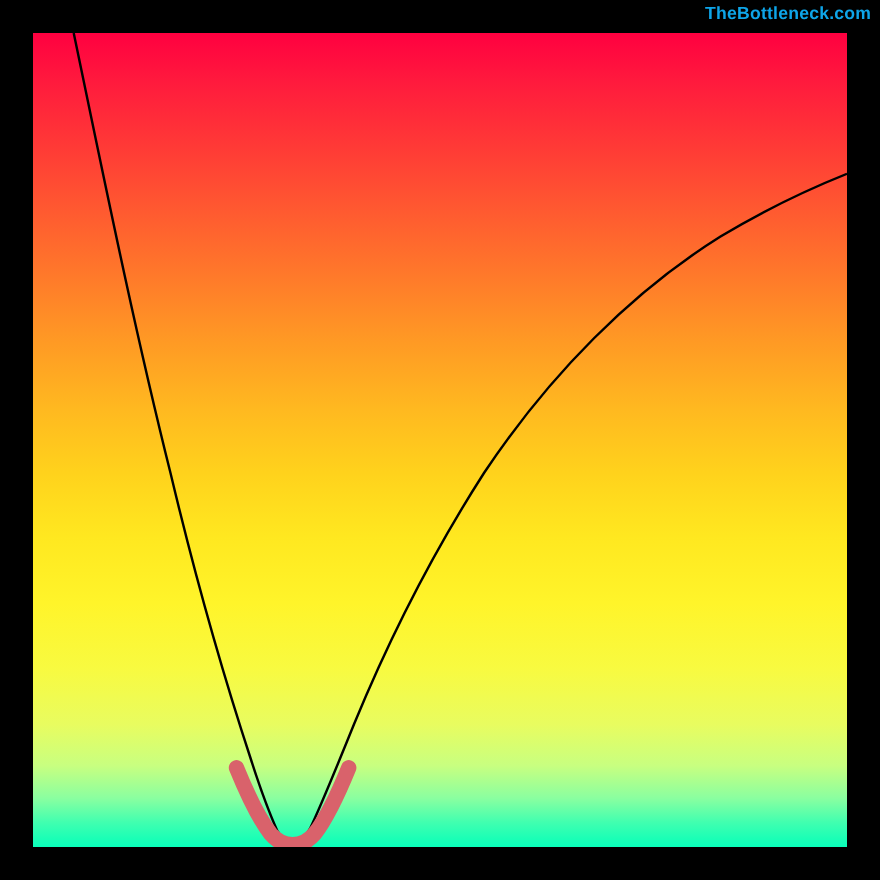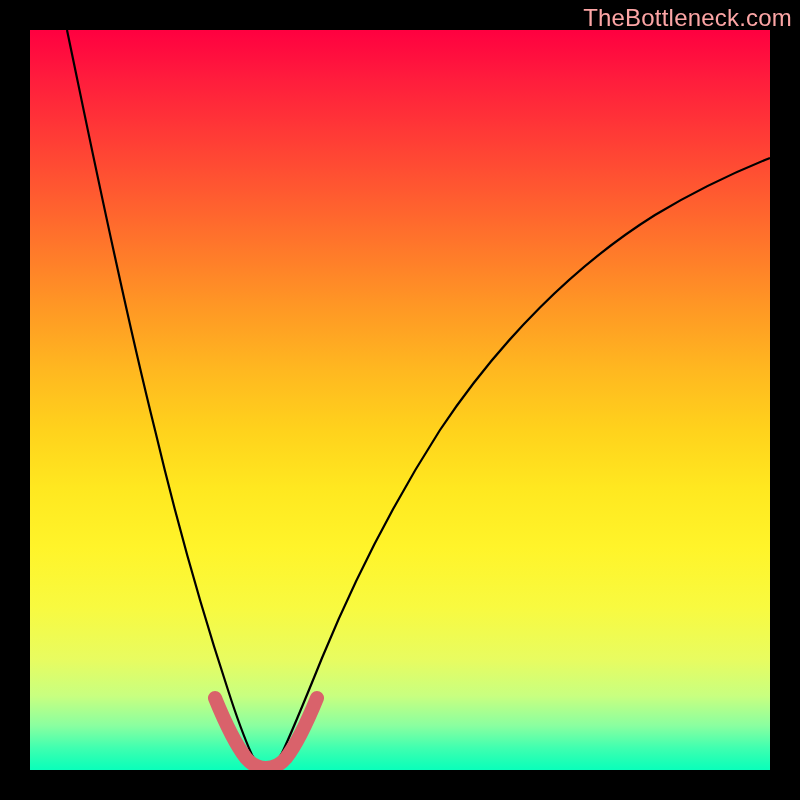--- a/index.html
+++ b/index.html
@@ -50,24 +50,25 @@
     left: 0;
     top: 0;
     width: 740px;
     height: 740px;
   }
   .watermark {
     position: absolute;
     top: 4px;
     right: 8px;
     font-family: Arial, Helvetica, sans-serif;
-    font-size: 24px;
-    color: #fca5a5;
+    font-size: 16px;
+    color: #0ea5e9;
     letter-spacing: 0.2px;
     user-select: none;
+    font-weight: bold;
   }
 </style>
 </head>
 <body>
 
 <div class="frame">
   <div class="gradient"></div>
 
   <svg class="curves" viewBox="0 0 740 740" preserveAspectRatio="none">
 

